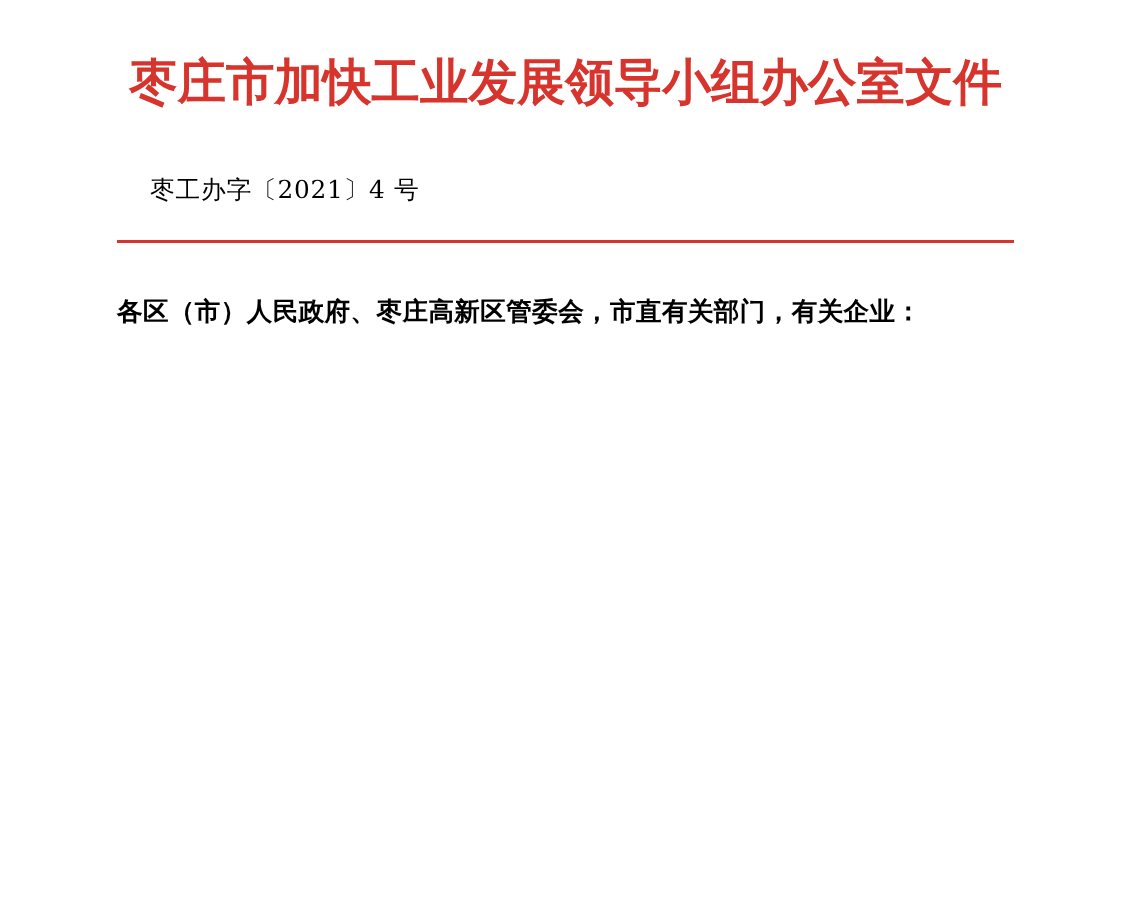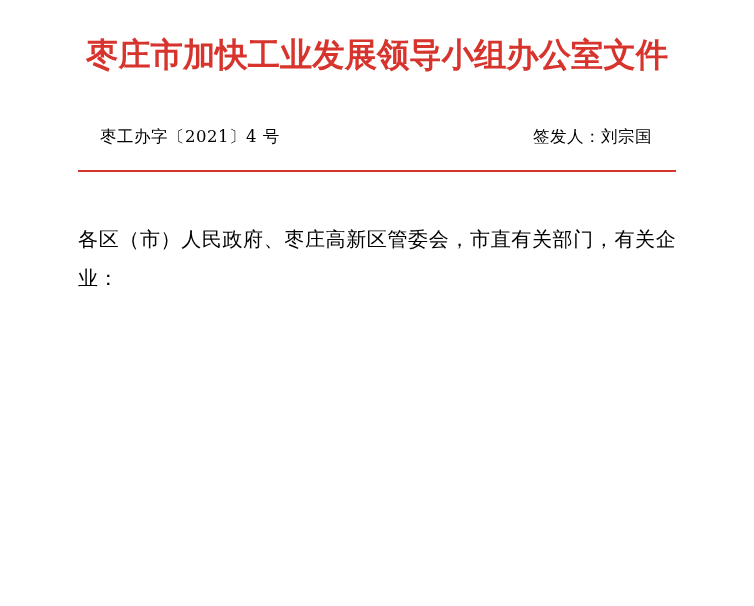--- a/index.html
+++ b/index.html
@@ -32,21 +32,21 @@
     font-weight: bold;
     font-size: 33px;
     line-height: 1.25;
     letter-spacing: 0px;
     white-space: nowrap;
     transform: scaleX(0.98);
   }
 
   
   .doc-meta {
-    margin-top: 50px;
+    margin-top: 40px;
     display: flex;
     align-items: baseline;
     justify-content: space-between;
     font-size: 16.5px;
     line-height: 1.4;
     letter-spacing: 0.5px;
     gap: 48px;
   }
   .doc-meta .doc-number {
     padding-left: 22px;
@@ -72,43 +72,43 @@
     line-height: 1.62;
     letter-spacing: 0.4px;
   }
   .doc-title .line {
     display: block;
     white-space: nowrap;
   }
 
   
   .body-text {
-    margin-top: 48px;
-    font-size: 20px;
+    margin-top: 30px;
+    font-size: 17px;
     line-height: 1.95;
     letter-spacing: 0.3px;
     text-align: justify;
+    font-weight: bold;
   }
   .body-text p {
     margin: 0;
   }
   .body-text p.indent {
     text-indent: 2em;
   }
 </style>
 </head>
 <body>
 
 <div class="page">
 
   <div class="masthead">枣庄市加快工业发展领导小组办公室文件</div>
 
   <div class="doc-meta">
     <span class="doc-number">枣工办字〔2021〕4 号</span>
-    <span class="issuer">签发人：刘宗国</span>
   </div>
 
   <div class="red-rule"></div>
 
 
   <div class="body-text">
     <p>各区（市）人民政府、枣庄高新区管委会，市直有关部门，有关企业：</p>
   </div>
 
 </div>

